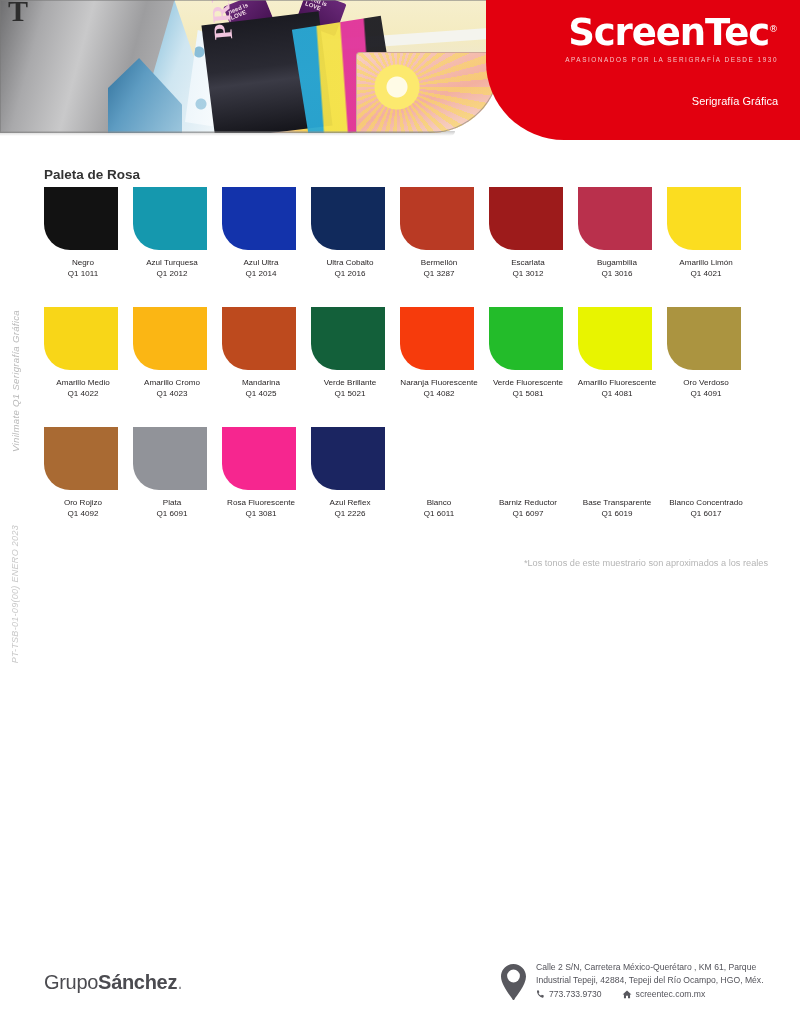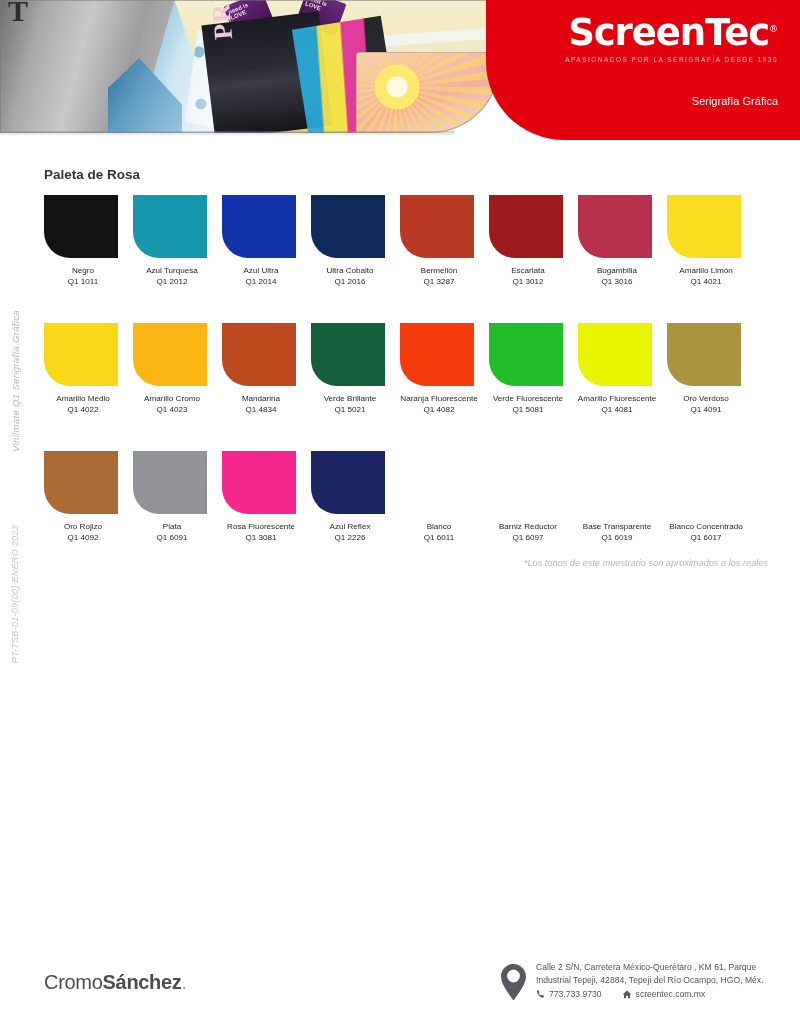--- a/index.html
+++ b/index.html
@@ -209,25 +209,25 @@
   .section-title {
     position: absolute;
     left: 44px; top: 20px;
     font-size: 13.5px;
     font-weight: bold;
     color: #333333;
   }
 
   .palette {
     position: absolute;
-    left: 44px; top: 48px;
+    left: 44px; top: 40px;
     width: 712px;
     display: grid;
     grid-template-columns: repeat(8, 89px);
-    row-gap: 8px;
+    row-gap: 0;
   }
   .swatch-cell {
     width: 89px;
     height: 120px;
     position: relative;
   }
   .swatch {
     width: 74px;
     height: 63px;
     border-bottom-left-radius: 26px;
@@ -241,21 +241,20 @@
     font-size: 8.1px;
     line-height: 11.4px;
     color: #231f20;
   }
   .swatch-label .code { display: block; }
 
   .footnote {
     position: absolute;
     right: 32px; top: 411px;
     font-size: 9.2px;
-    font-style: italic;
     color: #b5b5b5;
     margin-left: 26px;
   }
 
   
   .footer {
     position: absolute;
     left: 0; bottom: 0;
     width: 800px;
     height: 92px;
@@ -377,21 +376,21 @@
       <div class="swatch-cell">
         <div class="swatch" style="background: rgb(248, 214, 24);"></div>
         <div class="swatch-label"><span>Amarillo Medio</span><span class="code">Q1 4022</span></div>
       </div>
       <div class="swatch-cell">
         <div class="swatch" style="background: rgb(251, 182, 20);"></div>
         <div class="swatch-label"><span>Amarillo Cromo</span><span class="code">Q1 4023</span></div>
       </div>
       <div class="swatch-cell">
         <div class="swatch" style="background: rgb(189, 74, 30);"></div>
-        <div class="swatch-label"><span>Mandarina</span><span class="code">Q1 4834</span></div>
+        <div class="swatch-label"><span>Mandarina</span><span class="code">Q1 4025</span></div>
       </div>
       <div class="swatch-cell">
         <div class="swatch" style="background: rgb(19, 96, 58);"></div>
         <div class="swatch-label"><span>Verde Brillante</span><span class="code">Q1 5021</span></div>
       </div>
       <div class="swatch-cell">
         <div class="swatch" style="background: rgb(246, 59, 12);"></div>
         <div class="swatch-label"><span>Naranja Fluorescente</span><span class="code">Q1 4082</span></div>
       </div>
       <div class="swatch-cell">
@@ -437,21 +436,21 @@
       <div class="swatch-cell">
         <div class="swatch empty"></div>
         <div class="swatch-label"><span>Blanco Concentrado</span><span class="code">Q1 6017</span></div>
       </div>
     </div>
 
   <div class="footnote">*Los tonos de este muestrario son aproximados a los reales</div>
 </div>
 
 <div class="footer">
-  <div class="grupo"><span class="g-light">Cromo</span><span class="g-bold">Sánchez</span><span class="g-dot">.</span></div>
+  <div class="grupo"><span class="g-light">Grupo</span><span class="g-bold">Sánchez</span><span class="g-dot">.</span></div>
 
   <div class="contact">
     <span class="pin-icon">
       <svg width="27" height="38" viewBox="0 0 27 38">
         <path d="M13.5 1C6.6 1 1 6.6 1 13.5c0 8.5 9.9 19.8 11.6 22.9.4.7 1.4.7 1.8 0C16.1 33.3 26 22 26 13.5 26 6.6 20.4 1 13.5 1z" fill="#58585e"></path>
         <circle cx="13.5" cy="13" r="6.4" fill="#ffffff"></circle>
       </svg>
     </span>
     <div class="contact-lines">
       <div>Calle 2 S/N, Carretera México-Querétaro , KM 61, Parque</div>

